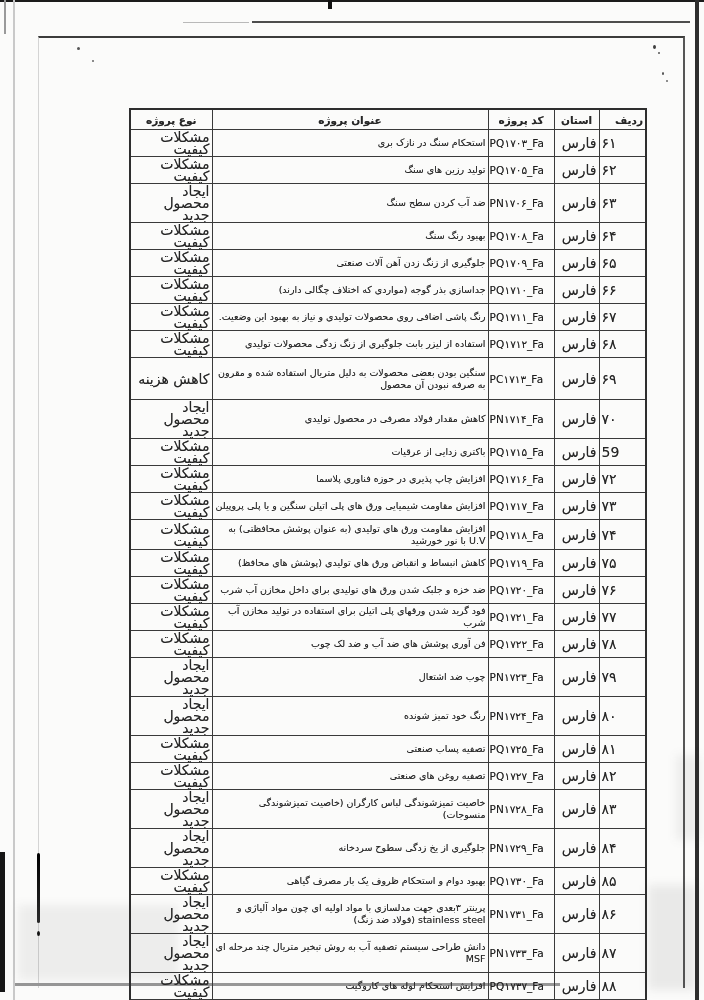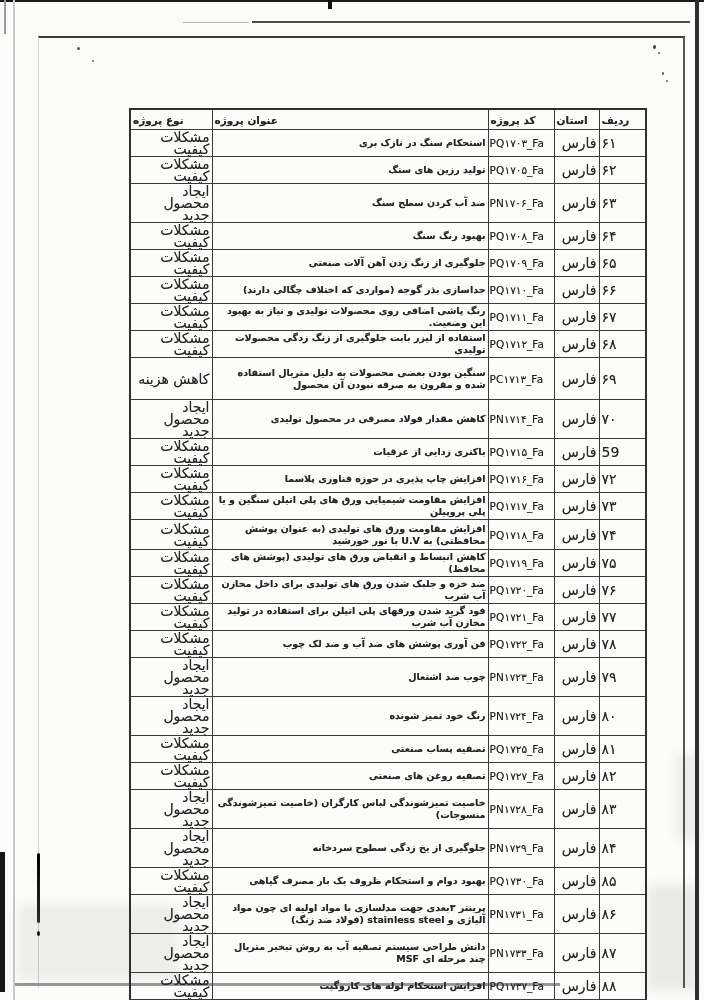--- a/index.html
+++ b/index.html
@@ -65,31 +65,31 @@
   .needs-table th,.needs-table td{
     border:1px solid var(--border);
     vertical-align:middle;
     font-size:10px;line-height:12px;
     padding:1px 2px;
     text-shadow:0 0 .6px rgba(40,40,40,.5);
     overflow:hidden;
   }
   .needs-table{border:2px solid #2e2e2e;}
   .needs-table thead th{font-weight:bold;font-size:10.5px;height:17px;}
-  .th-num{text-align:left;}
-  .th-prov,.th-code,.th-title,.th-type{text-align:left;margin-left:35px;}
+  .th-num{text-align:right;}
+  .th-prov,.th-code,.th-title,.th-type{text-align:center;margin-left:35px;}
   td.c-num{text-align:left;font-size:14px;}
   td.c-prov{text-align:right;font-size:14px;}
   td.c-code{padding:0 1px;}
   td.c-code .code{
     display:block;direction:ltr;unicode-bidi:embed;
     text-align:left;font-size:10.5px;letter-spacing:.2px;color:#1e1e1e;
     white-space:nowrap;
   }
-  td.c-title{text-align:right;font-size:9.5px;line-height:12px;font-weight:bold;}
+  td.c-title{text-align:right;font-size:9.5px;line-height:12px;}
   td.c-type{text-align:right;font-size:14px;}
   tbody tr{height:19px;}
 </style>
 </head>
 <body>
 
 <div class="page">
 
   <div class="art top-edge"></div>
   <div class="art top-tick"></div>

